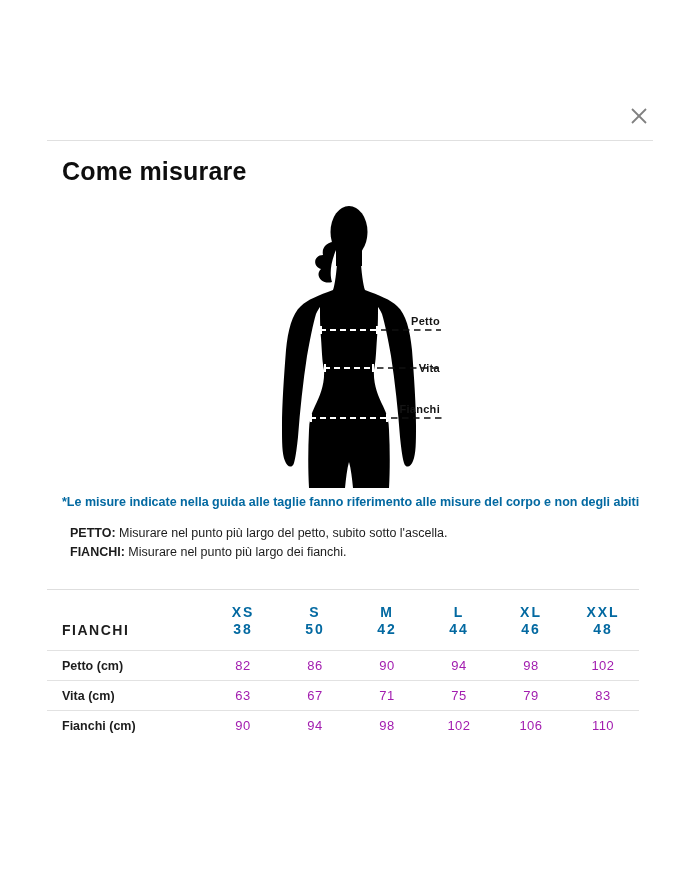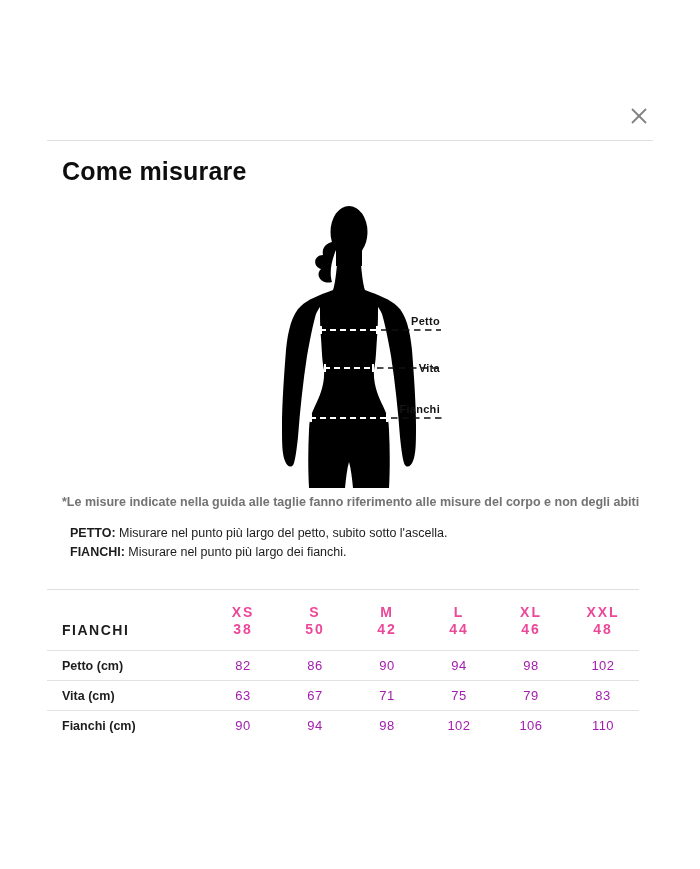--- a/index.html
+++ b/index.html
@@ -39,21 +39,21 @@
     position: absolute; right: 8px;
     font-size: 11px; font-weight: 600; color: #151515;
     letter-spacing: 0.3px; white-space: nowrap;
   }
   .fig-label.petto   { top: 117px; }
   .fig-label.vita    { top: 164px; }
   .fig-label.fianchi { top: 205px; }
 
   .note {
     position: absolute; left: 62px; top: 495px;
-    font-size: 12.5px; font-weight: 700; color: #737373;
+    font-size: 12.5px; font-weight: 700; color: #0369a1;
     white-space: nowrap;
   }
 
   .instructions {
     position: absolute; left: 62px; top: 524px;
     font-size: 12.5px; line-height: 19px; color: #1c1c1c;
   }
   .instructions p { margin: 0; }
   .instructions .term { font-weight: 700; padding-left: 8px; }
 
@@ -70,21 +70,21 @@
   thead tr { border-bottom: 1px solid #e2e2e2; }
   tbody tr.has-border { border-bottom: 1px solid #e2e2e2; }
   th, td { font-size: 13px; color: #1d1d1d; }
   thead th { vertical-align: bottom; padding: 14px 0 12px 0; }
   th.taglia {
     text-align: left; padding-left: 15px;
     font-size: 14px; font-weight: 700; letter-spacing: 1.5px;
   }
   .col-head { text-align: center; line-height: 17px; }
   .col-head .sz, .col-head .num {
-    font-size: 14px; font-weight: 700; letter-spacing: 2px; color: #ec4899;
+    font-size: 14px; font-weight: 700; letter-spacing: 2px; color: #0369a1;
   }
   tbody th.row-label {
     text-align: left; padding: 7px 0 7px 15px;
     font-size: 12.5px; font-weight: 700; margin-top: 8px;
   }
   tbody td {
     text-align: center; padding: 7px 0;
     font-size: 13px; font-weight: 400; letter-spacing: 0.5px; color: #a21caf;
   }
 </style>

